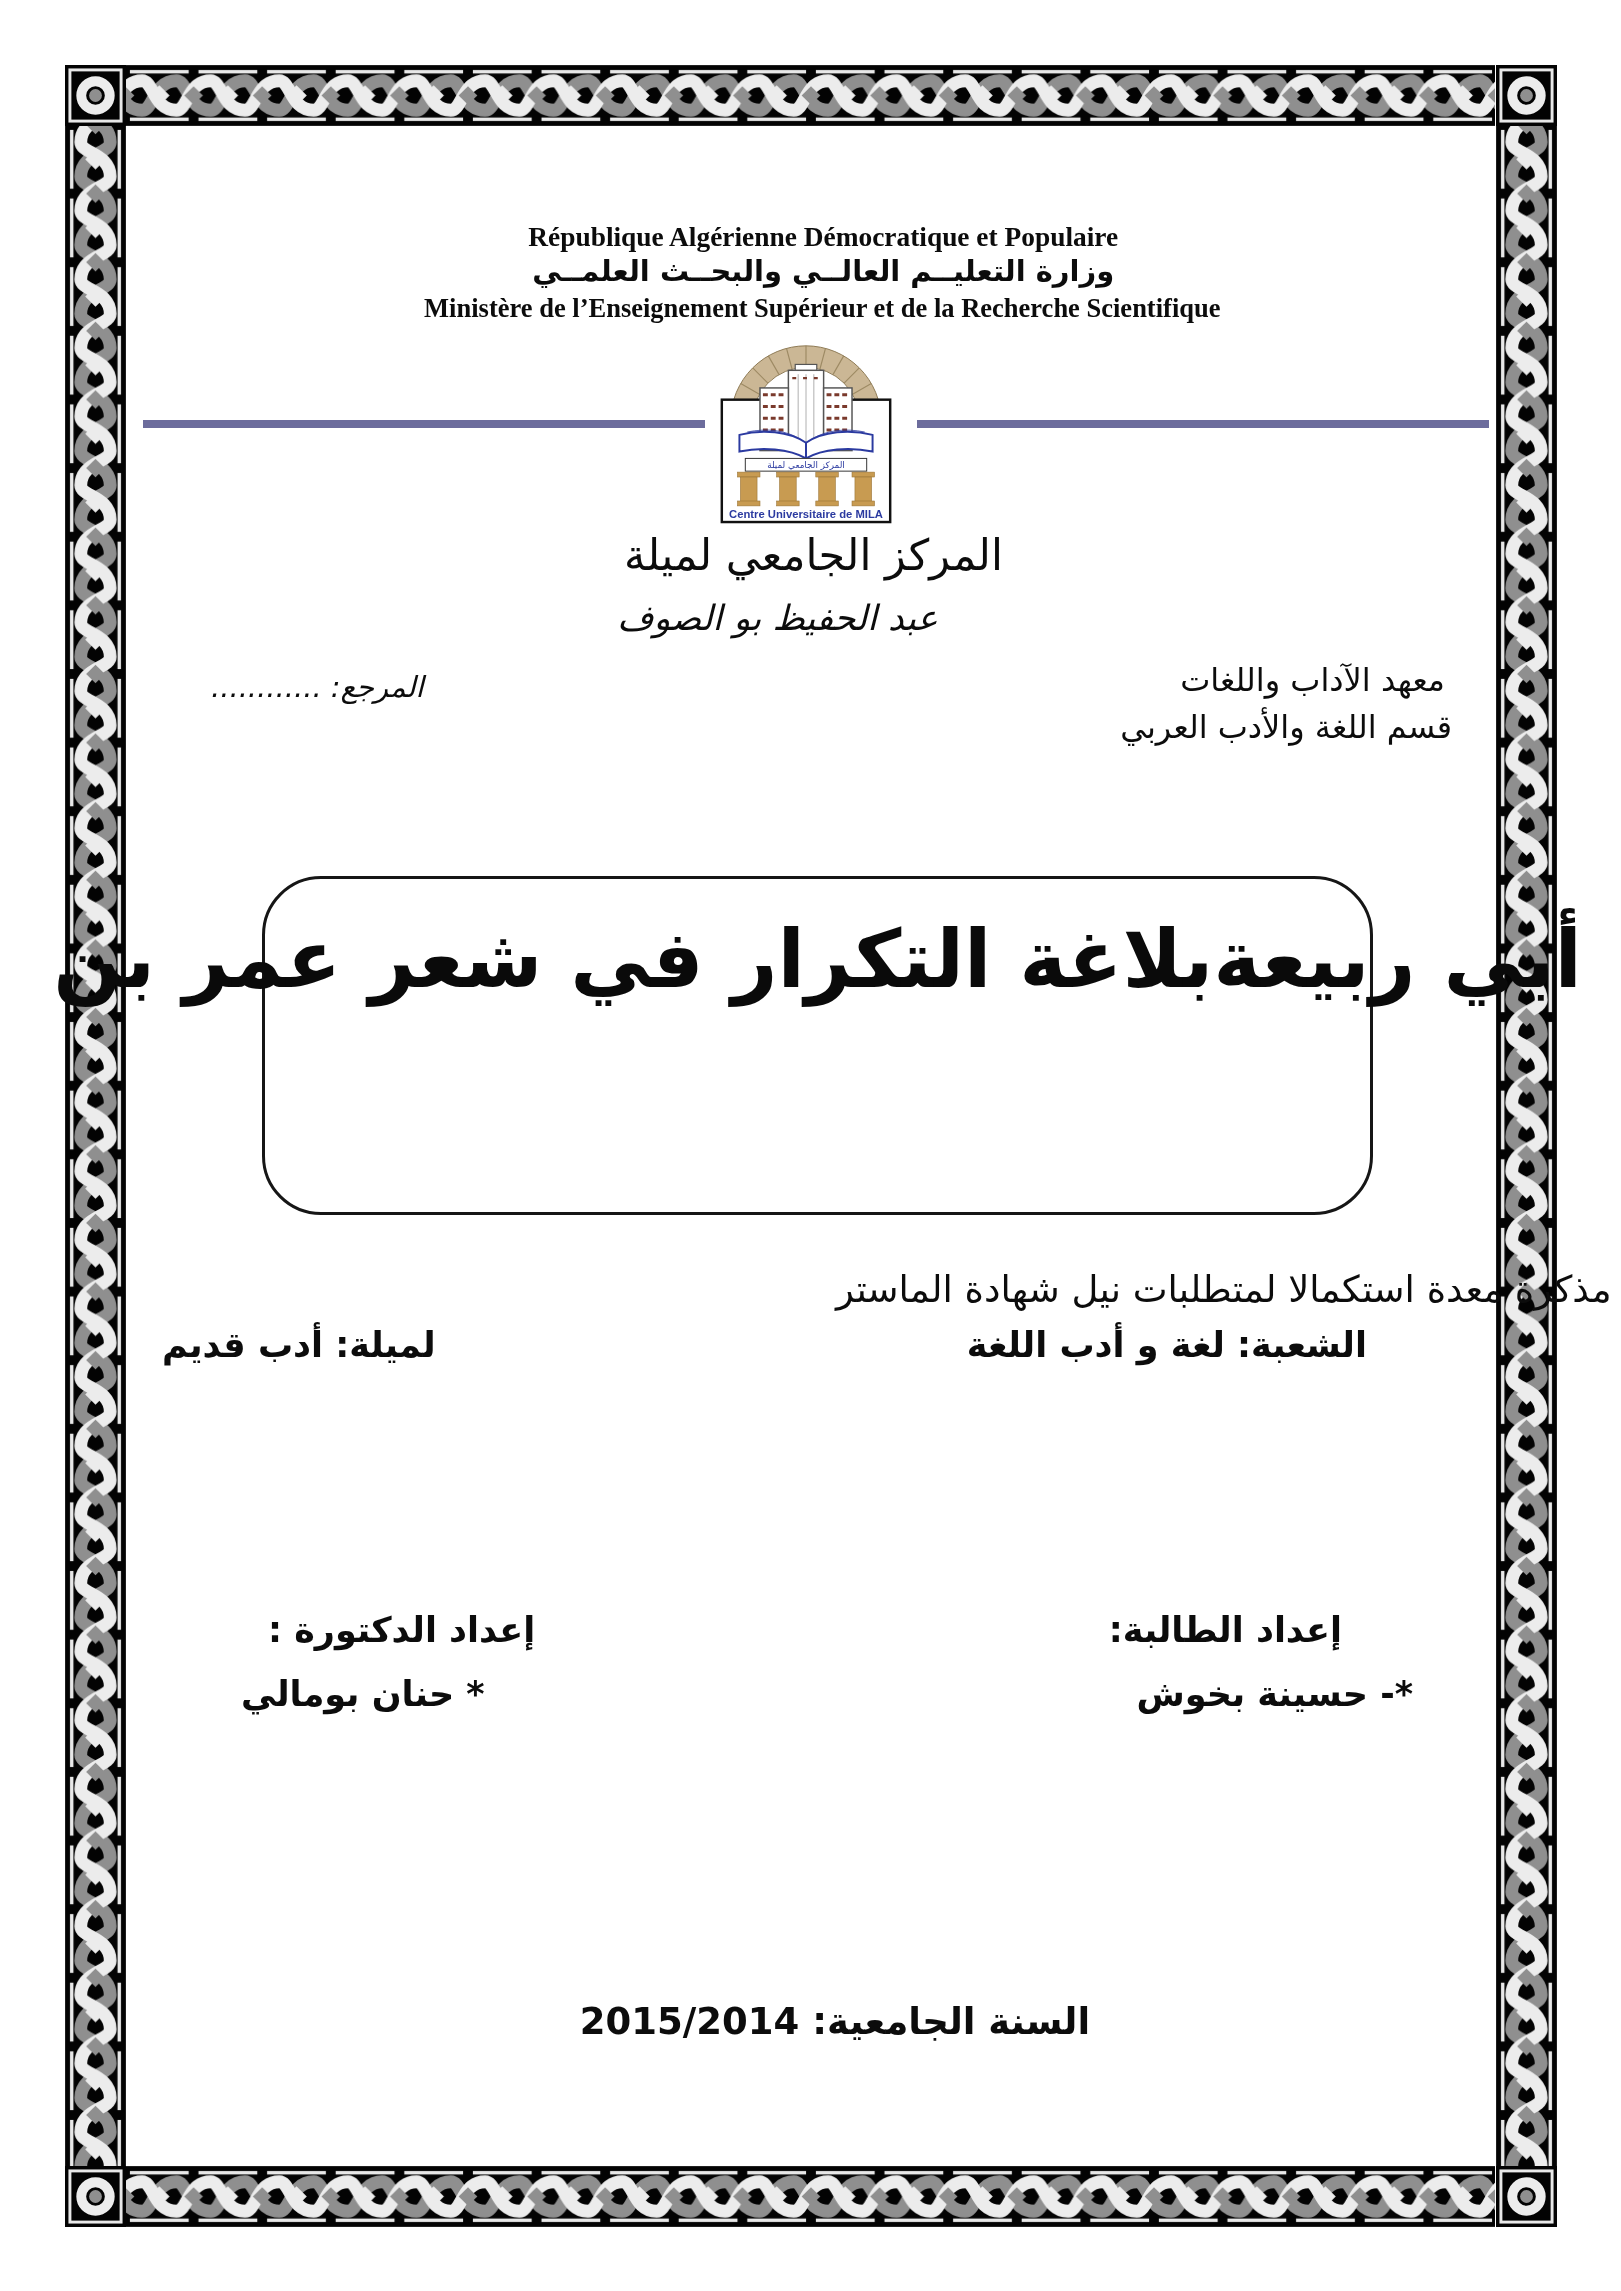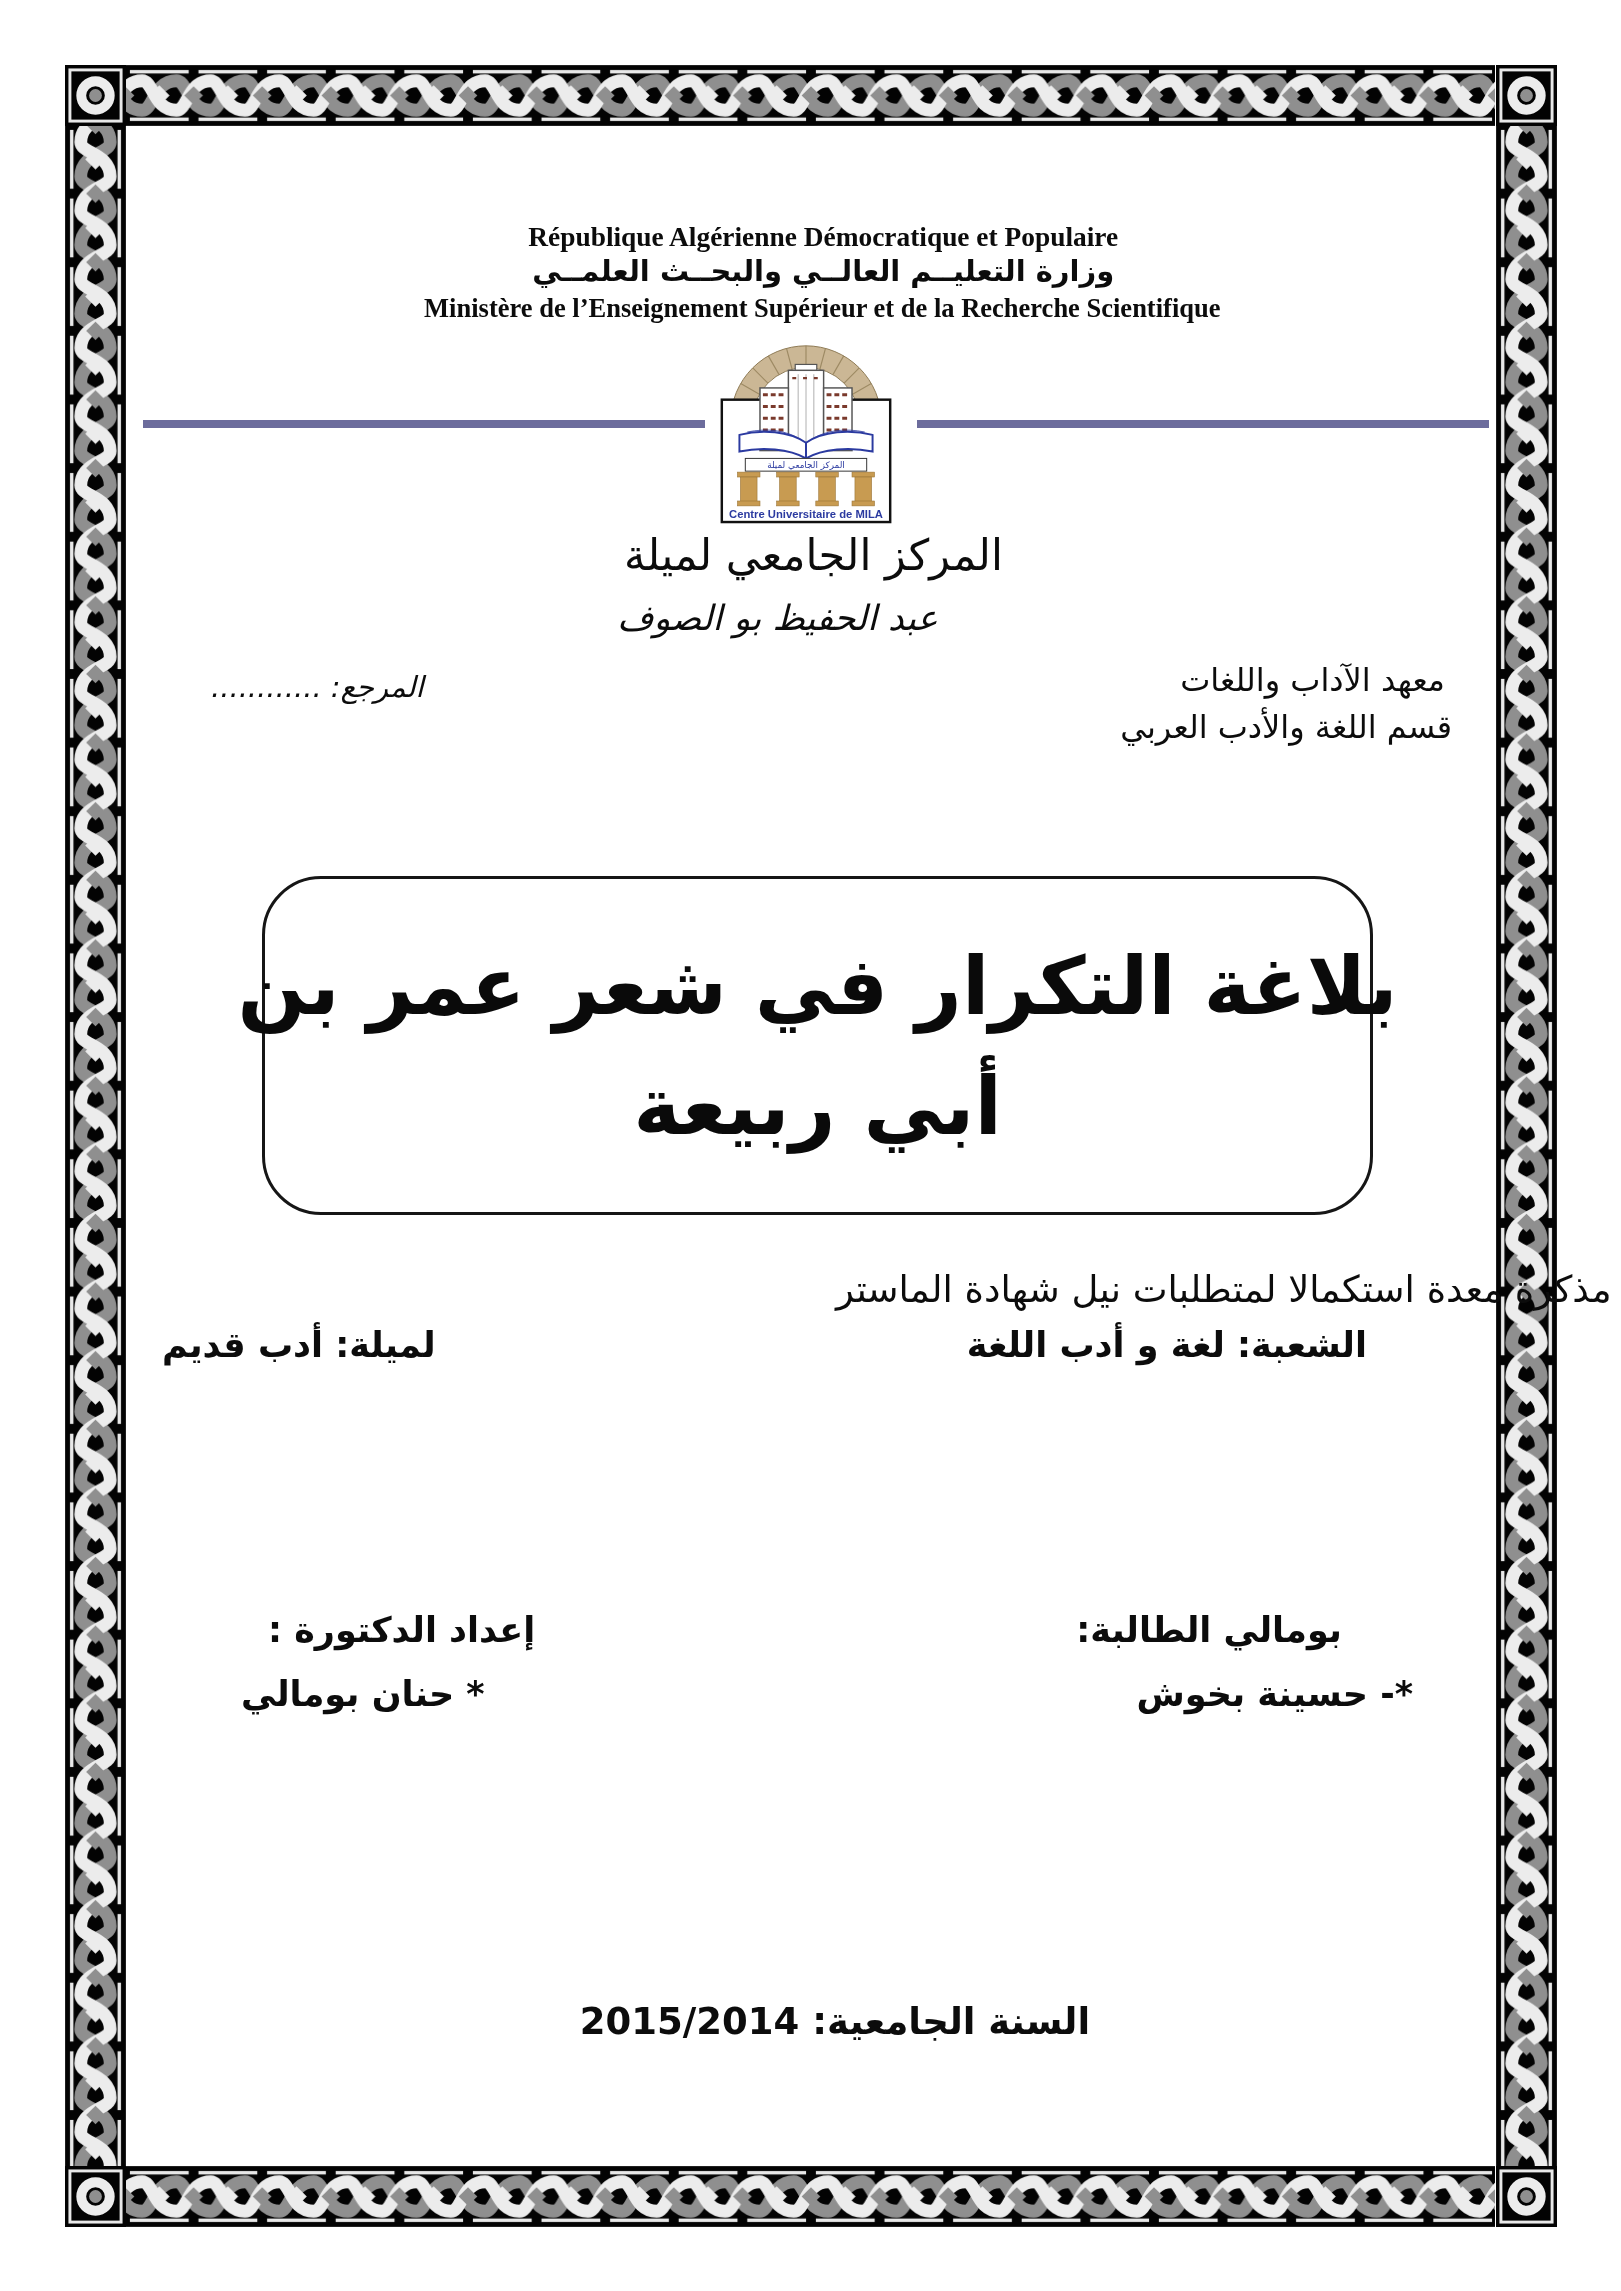--- a/index.html
+++ b/index.html
@@ -35,22 +35,22 @@
   .u-name{top:530px;left:calc(50% + 2.9px);font-size:43px;}
   .u-founder{top:598px;left:calc(50% - 33px);font-size:35px;}
   .inst{top:661px;right:176px;font-size:32px;}
   .refline{top:670px;left:211px;font-size:29px;}
   .dept{top:708px;right:169px;font-size:32px;}
 
   
   .title-box{
     position:absolute;left:262px;top:876px;width:1111px;height:339px;
     border:3.9px solid #161616;border-radius:59px;box-sizing:border-box;
-    display:flex;flex-direction:column;align-items:center;justify-content:center;
-    padding-top:2px;
+    display:flex;flex-direction:row;align-items:flex-start;justify-content:center;
+    padding-top:21px;
   }
   .title-line{direction:rtl;font-size:80px;font-weight:bold;line-height:1.5;white-space:nowrap;color:#0a0a0a;}
 
   
   .note{top:1268px;left:calc(50% + 25.5px);font-size:37px;}
   .branch{top:1325px;right:254px;font-size:35px;}
   .spec{top:1325px;left:162px;font-size:35px;}
 
   
   .prep-label{top:1610px;right:279px;font-size:35px;}
@@ -210,21 +210,21 @@
 
   <div class="title-box">
     <div class="title-line">بلاغة التكرار في شعر عمر بن</div>
     <div class="title-line">أبي ربيعة</div>
   </div>
 
   <div class="abs rtl note">مذكرة معدة استكمالا لمتطلبات نيل شهادة الماستر</div>
   <div class="abs rtl b branch">الشعبة: لغة و أدب اللغة</div>
   <div class="abs rtl b spec">لميلة: أدب قديم</div>
 
-  <div class="abs rtl b prep-label">بومالي الطالبة:</div>
+  <div class="abs rtl b prep-label">إعداد الطالبة:</div>
   <div class="abs rtl b sup-label">إعداد الدكتورة :</div>
   <div class="abs rtl b student">*- حسينة بخوش</div>
   <div class="abs rtl b supervisor">* حنان بومالي</div>
 
   <div class="abs rtl b ctr year">
     <span>السنة الجامعية:</span>
     <span class="val">2015/2014</span>
   </div>
 
 </div>

